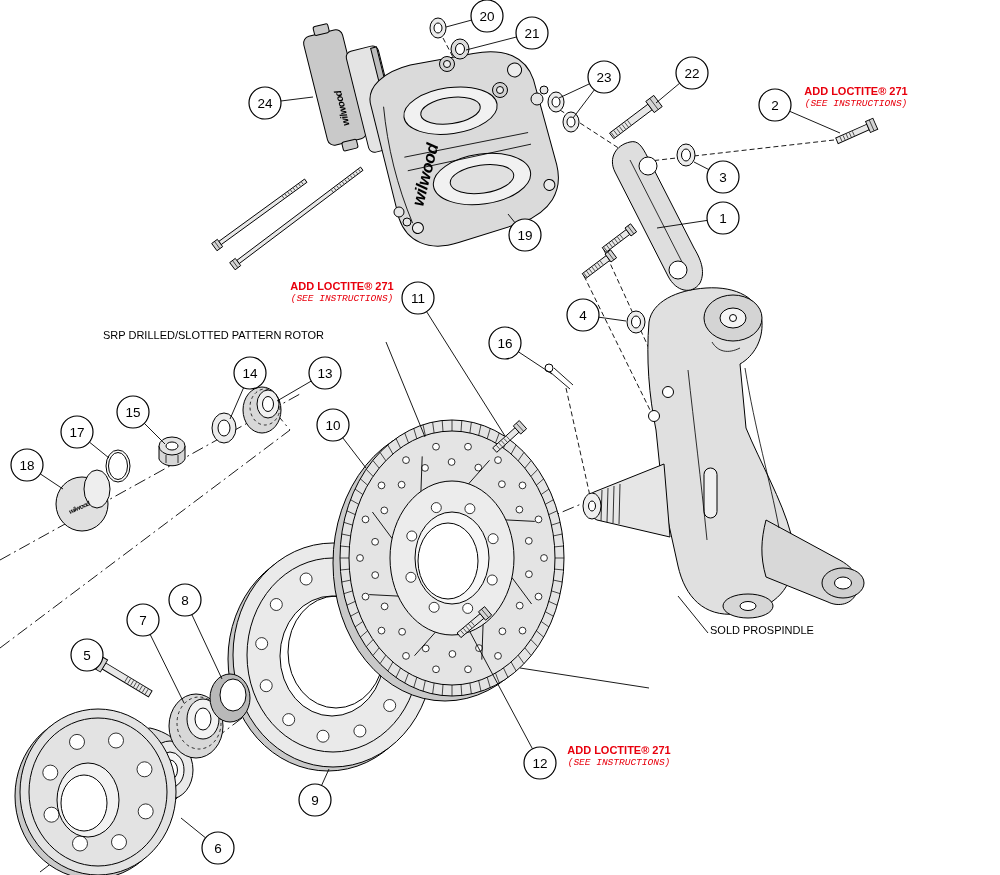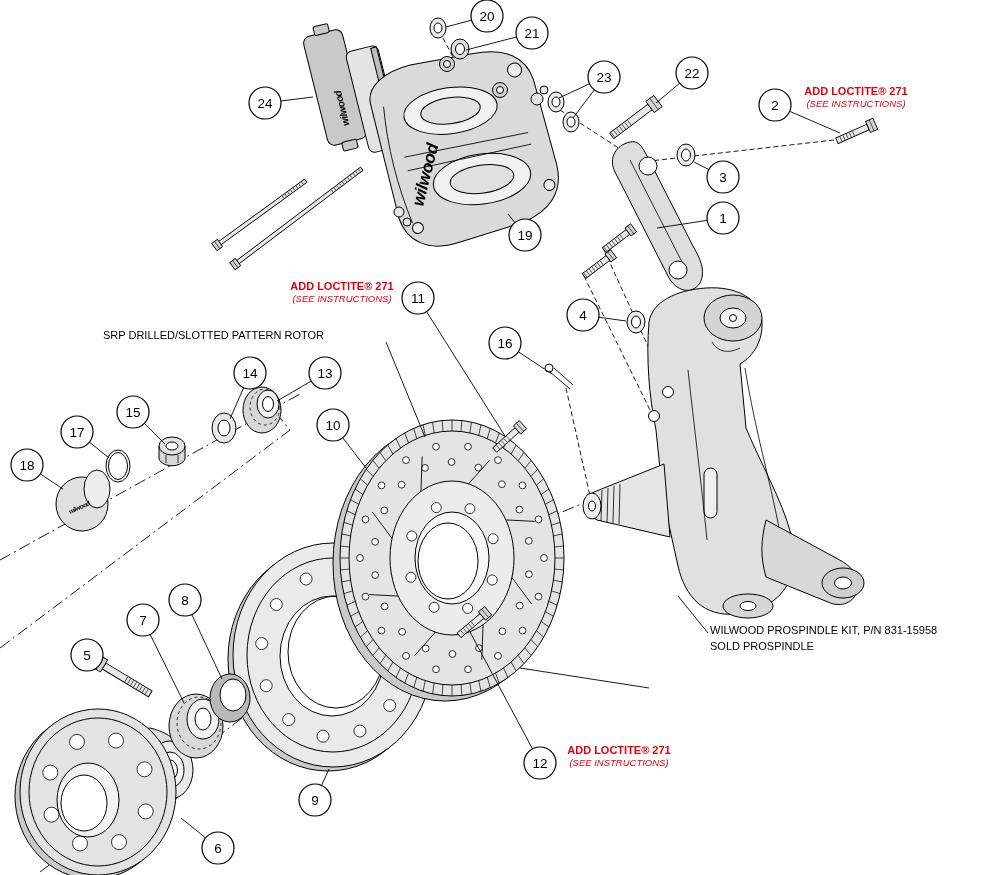--- a/index.html
+++ b/index.html
@@ -14,21 +14,21 @@
   .dash2 { stroke:#000; stroke-width:0.9; fill:none; stroke-dasharray:5 3; }
   .callout-circle { fill:#fff; stroke:#000; stroke-width:1.2; }
   .callout-num { font:13.5px "Liberation Sans",sans-serif; text-anchor:middle; fill:#000; }
   .brand { font-style:italic; font-weight:bold; fill:#000; letter-spacing:-0.5px; }
   .label { position:absolute; color:#000; font-size:11px; line-height:15.5px; white-space:nowrap; }
   .srp { left:103px; top:328px; }
   .prospindle { left:710px; top:623px; }
   .hp { left:651px; top:674px; }
   .loctite { position:absolute; color:#e8000d; text-align:center; white-space:nowrap; }
   .loctite .l1 { display:block; font-weight:bold; font-size:11px; line-height:14px; }
-  .loctite .l2 { display:block; font-style:italic; font-size:9.5px; line-height:11px; }
+  .loctite .l2 { display:block; font-style:italic; font-size:9.5px; line-height:11px;font-family:Liberation Mono, monospace; }
   .loc1 { left:281px; top:279px; width:122px; }
   .loc2 { left:795px; top:84px;  width:122px; }
   .loc3 { left:558px; top:743px; width:122px; }
 </style>
 </head>
 <body>
 
 <div class="stage">
 
 <svg viewBox="0 0 1000 875" width="1000" height="875">
@@ -557,21 +557,20 @@
         <text x="604" y="81.8" class="callout-num">23</text>
         <line x1="280.9" y1="101.0" x2="313" y2="97" class="leader"></line>
         <circle cx="265" cy="103" r="16" class="callout-circle"></circle>
         <text x="265" y="107.8" class="callout-num">24</text>
       </g>
 </svg>
 
 <div class="label srp">SRP DRILLED/SLOTTED PATTERN ROTOR</div>
 
 <div class="label prospindle">
-  <div>WILWOOD PROSPINDLE KIT, P/N 831-15958</div>
   <div>SOLD PROSPINDLE</div>
 </div>
 
 
 <div class="loctite loc1">
   <span class="l1">ADD LOCTITE® 271</span>
   <span class="l2">(SEE INSTRUCTIONS)</span>
 </div>
 <div class="loctite loc2">
   <span class="l1">ADD LOCTITE® 271</span>

